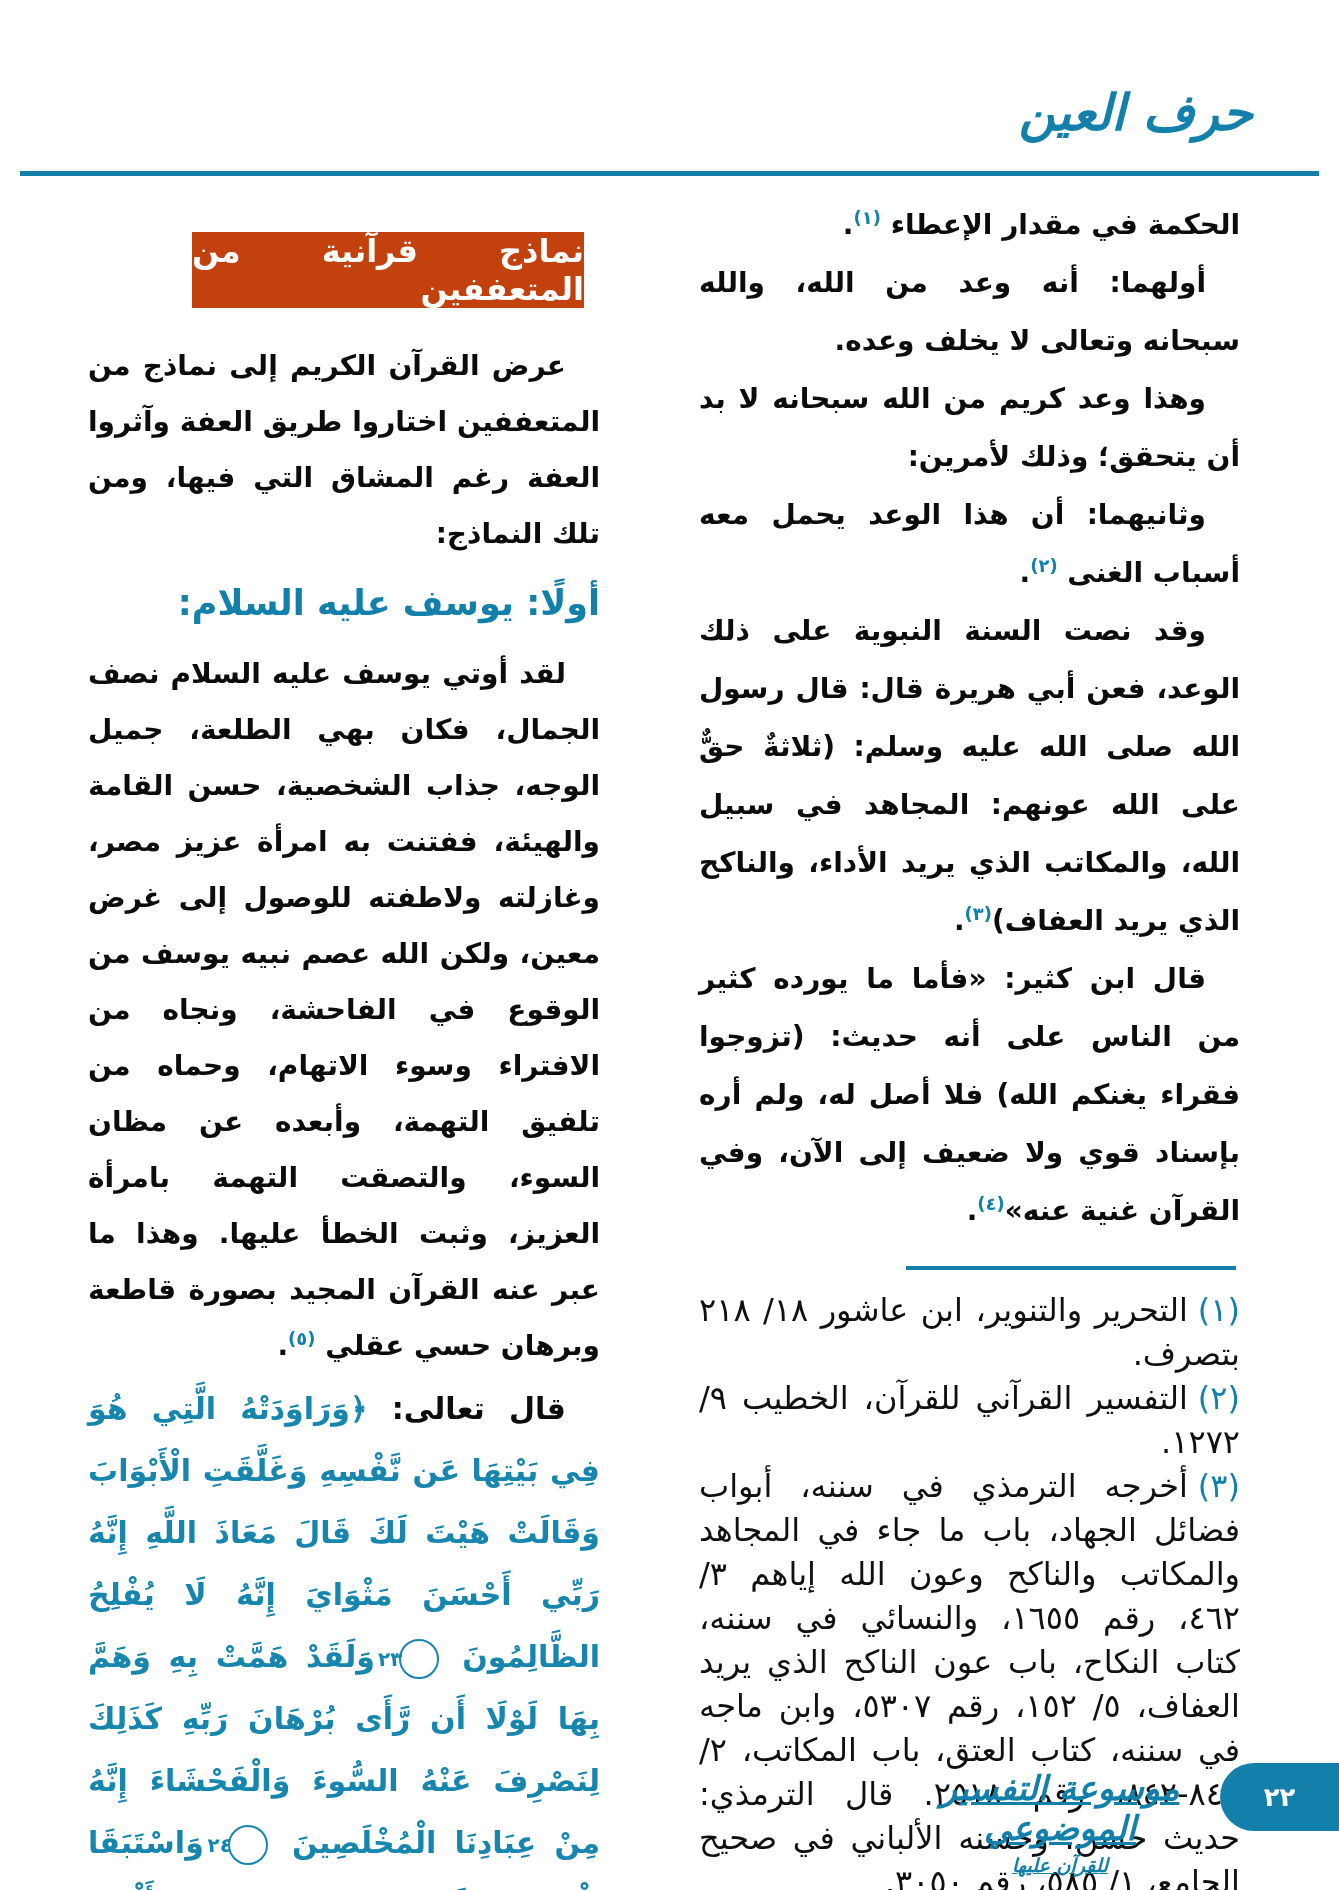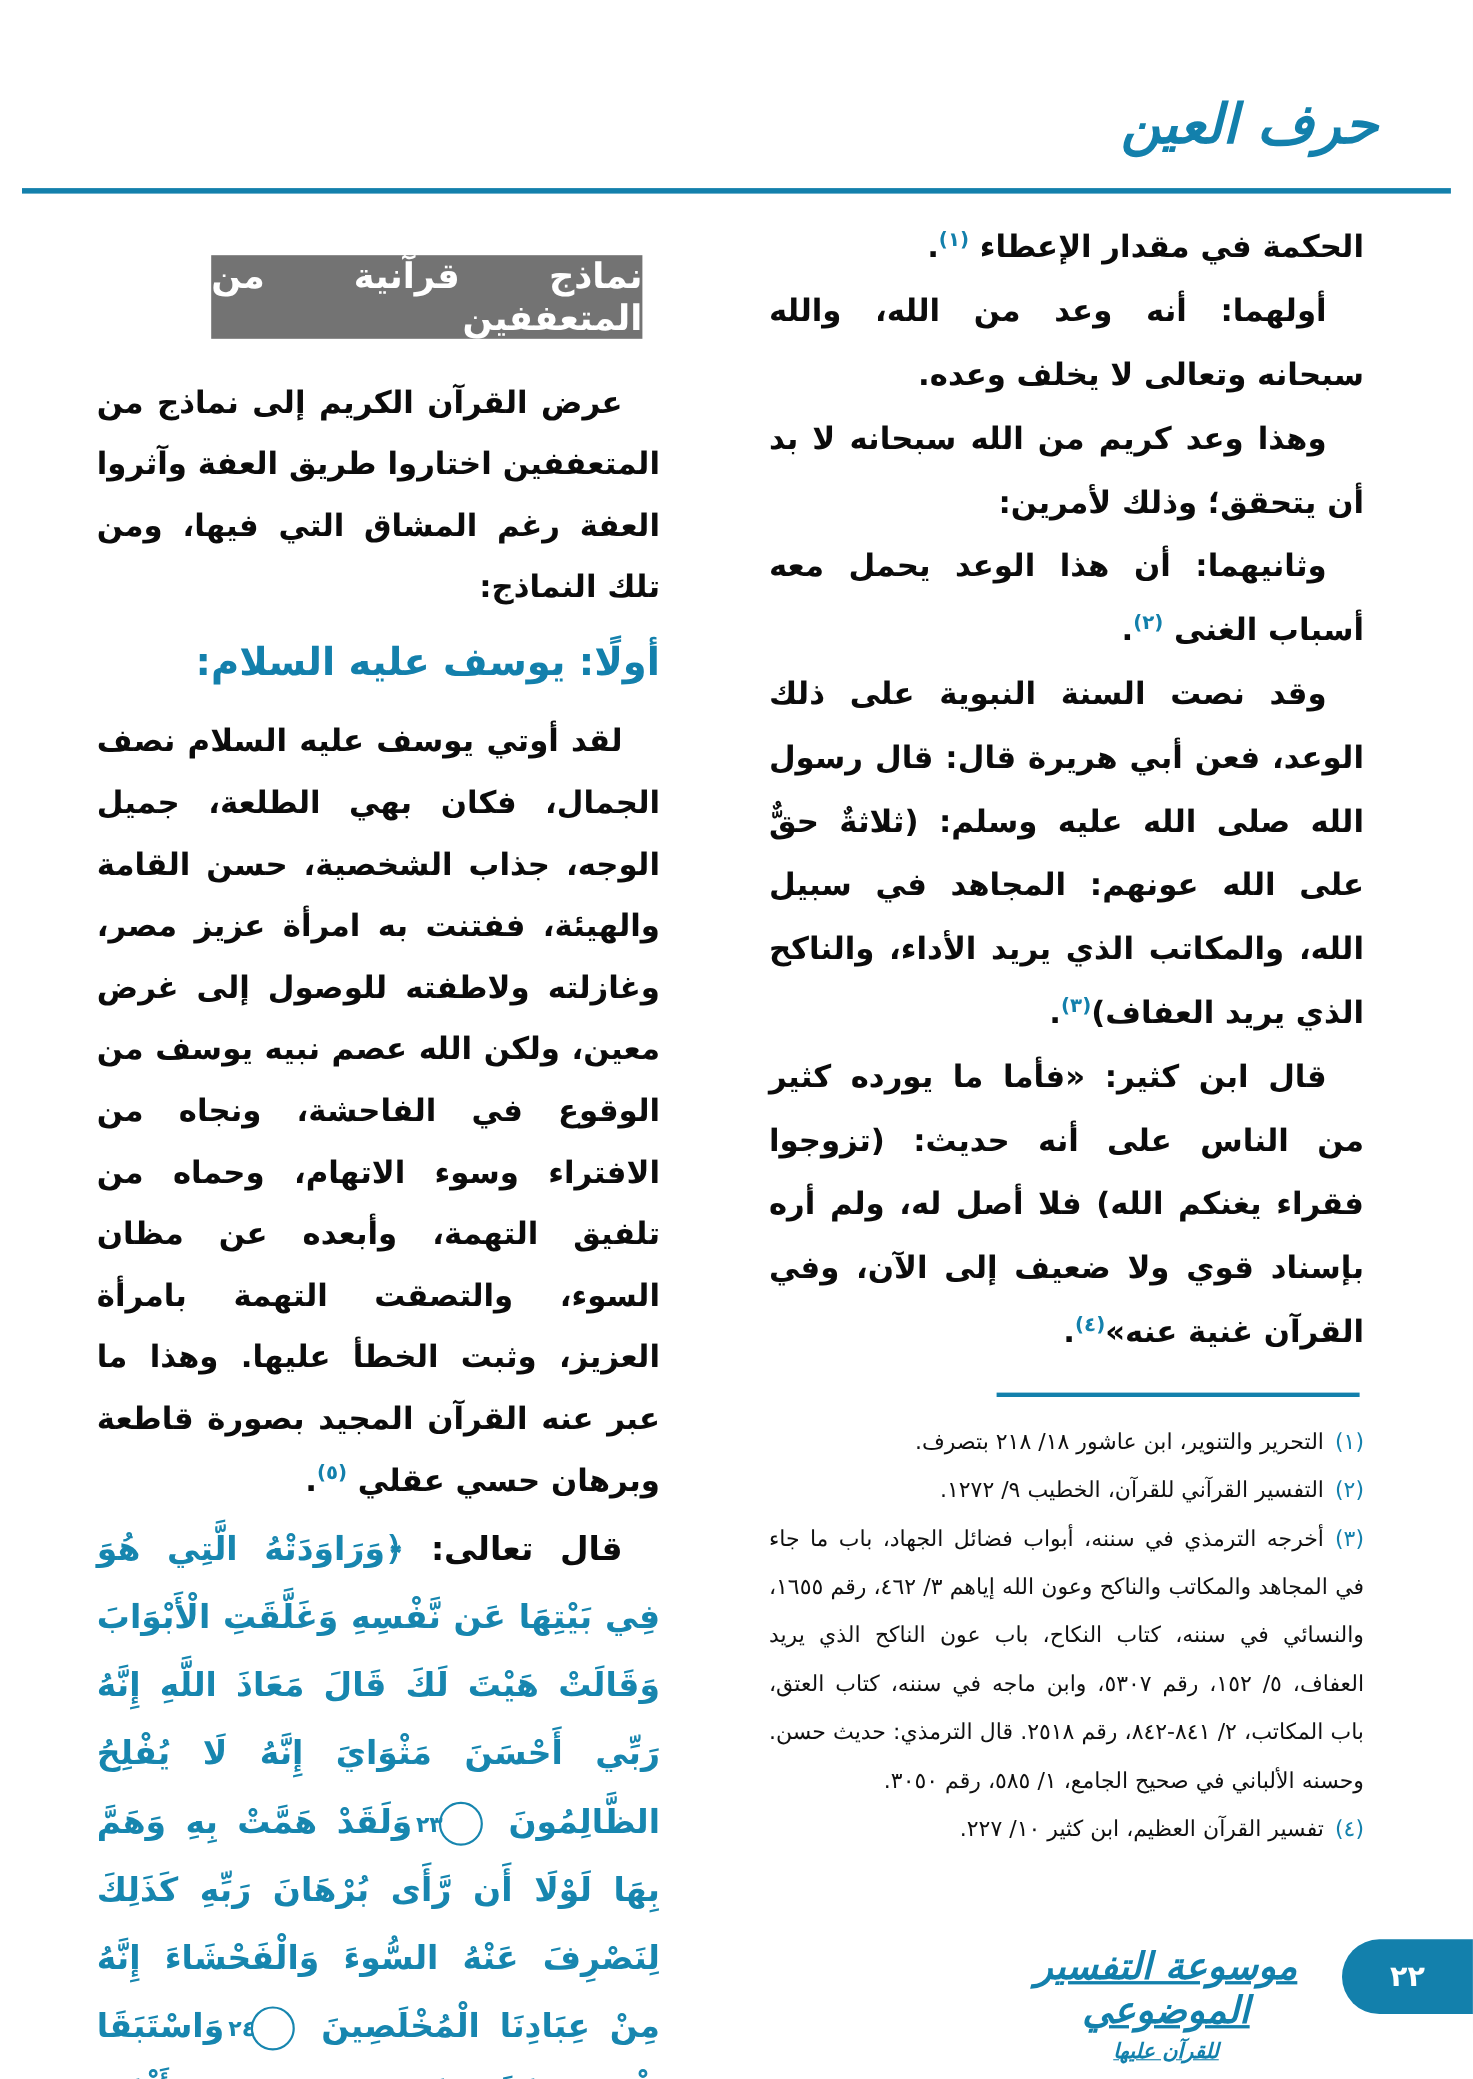--- a/index.html
+++ b/index.html
@@ -40,29 +40,29 @@
     vertical-align:super; line-height:0; letter-spacing:1px;
   }
   .hadith { font-weight:bold; }
 
   
   .fn-rule {
     width:330px; height:4px; background:#1380AC;
     margin:26px 4px 18px 0;
   }
   p.footnote {
-    font-size:20px; font-weight:normal; color:#101010;
+    font-size:32px; font-weight:normal; color:#101010;
     line-height:44px; text-align:justify;
   }
   .fn-num { color:#1380AC; padding-left:10px; }
 
   
   .title-box {
     width:392px; height:76px;
-    background:#737373; color:#ffffff;
+    background:#c2410c; color:#ffffff;
     display:flex; align-items:center; justify-content:center;
     font-size:32px; font-weight:bold;
     margin:8px 16px 30px auto;
   }
   .sub-heading {
     color:#1380AC; font-size:35px; font-weight:bold;
     line-height:62px; margin:10px 0 12px 0; text-align:right;
   }
   .quran-para {
     font-size:30px; line-height:62px; font-weight:bold;

